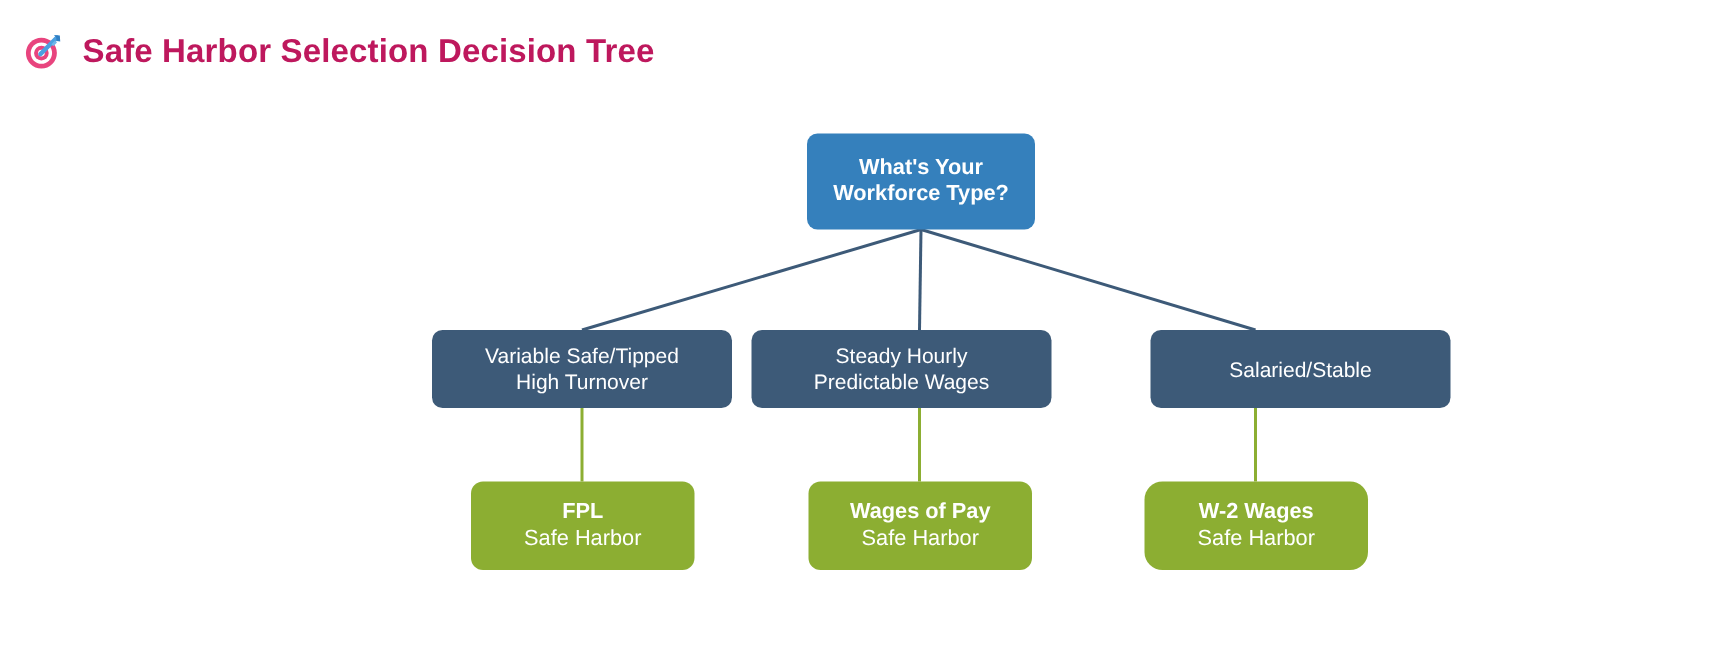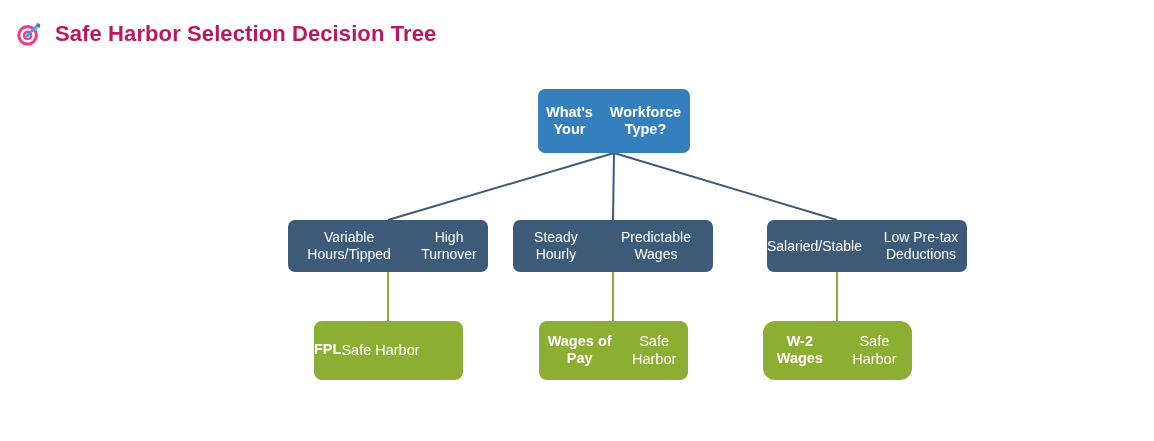--- a/index.html
+++ b/index.html
@@ -57,22 +57,23 @@
     top: 0;
     width: 1154px;
     height: 441px;
     pointer-events: none;
   }
 
   .node {
     position: absolute;
     box-sizing: border-box;
     display: flex;
-    flex-direction: row;
+    flex-direction: column;
     align-items: center;
+    justify-content: center;
     text-align: center;
     color: #ffffff;
     line-height: 1.18;
   }
 
   
   .node-root {
     left: 538px;
     top: 89px;
     width: 152px;
@@ -91,21 +92,21 @@
     height: 52px;
     background: #3d5a78;
     border-radius: 7px;
     top: 220px;
   }
   .node-branch .line {
     font-size: 14px;
     font-weight: normal;
   }
   .branch-0 { left: 288px; }
-  .branch-1 { left: 513px; }
+  .branch-1 { left: 501px; }
   .branch-2 { left: 767px; gap: 13px; }
 
   
   .node-leaf {
     width: 149px;
     height: 59px;
     background: #8cae32;
     border-radius: 8px;
     top: 321px;
   }
@@ -151,30 +152,29 @@
     <line x1="613" y1="272" x2="613" y2="321" stroke="#8cae32" stroke-width="2"></line>
     <line x1="837" y1="272" x2="837" y2="321" stroke="#8cae32" stroke-width="2"></line>
   </svg>
 
   <div class="node node-root">
     <span class="line">What's Your</span>
     <span class="line">Workforce Type?</span>
   </div>
 
   <div class="node node-branch branch-0">
-    <span class="line">Variable Hours/Tipped</span>
+    <span class="line">Variable Safe/Tipped</span>
     <span class="line">High Turnover</span>
   </div>
   <div class="node node-branch branch-1">
     <span class="line">Steady Hourly</span>
     <span class="line">Predictable Wages</span>
   </div>
   <div class="node node-branch branch-2">
     <span class="line">Salaried/Stable</span>
-    <span class="line">Low Pre-tax Deductions</span>
   </div>
 
   <div class="node node-leaf leaf-0">
     <span class="line-primary">FPL</span>
     <span class="line-secondary">Safe Harbor</span>
   </div>
   <div class="node node-leaf leaf-1">
     <span class="line-primary">Wages of Pay</span>
     <span class="line-secondary">Safe Harbor</span>
   </div>

